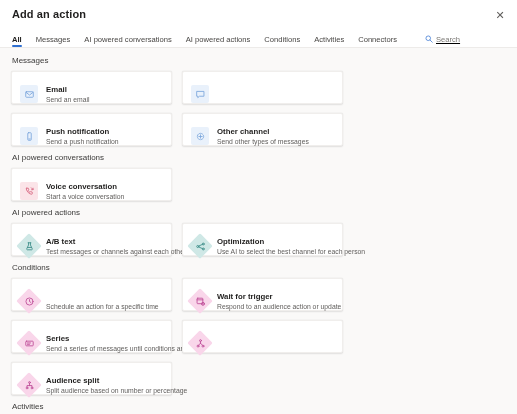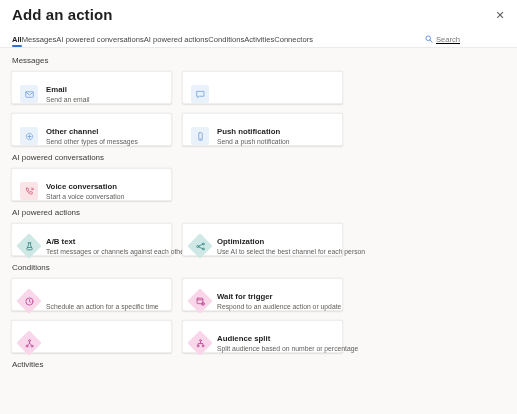--- a/index.html
+++ b/index.html
@@ -17,41 +17,41 @@
   }
 
   
   .header {
     height: 28px; flex: 0 0 28px;
     display: flex; align-items: center;
     padding: 0 12px;
     background: #ffffff;
   }
   .dialog-title {
-    font-size: 15px; font-weight: bold; color: #201f1e;
+    font-size: 11px; font-weight: bold; color: #201f1e;
     letter-spacing: .1px;
   }
   .close-btn {
     position: absolute; top: 6px; right: 8px;
     width: 18px; height: 18px;
     display: flex; align-items: center; justify-content: center;
     cursor: pointer; color: #605e5c; font-size: 11px; line-height: 1;
     background: transparent; border: none;
   }
 
   
   .tabbar {
     height: 20px; flex: 0 0 20px;
     display: flex; align-items: flex-end;
     padding: 0 12px;
     border-bottom: 1px solid #edebe9;
     background: #ffffff;
     position: relative;
   }
-  .tabs { display: flex; align-items: flex-end; }
+  .tabs { display: flex; align-items: flex-end; gap: 14px; }
   .tab {
     font-size: 7.6px; color: #484644;
     padding-bottom: 3px;
     cursor: pointer; white-space: nowrap;
     position: relative; line-height: 1;
   }
   .tab.active { color: #201f1e; font-weight: bold; }
   .tab.active::after {
     content: ""; position: absolute;
     left: 0; right: 0; bottom: 0px; height: 1.6px;
@@ -181,43 +181,43 @@
                   <path d="M3 3.5h10v7H6.5L4 12.6V10.5H3z" stroke="#7fa9dd" fill="none" stroke-width="1.3" stroke-linecap="round" stroke-linejoin="round"></path>
                 </svg>
               </span>
             </div>
           </div>
           <div class="card">
             <div class="card-icon">
               <span class="shape sq" style="background:#e9f1fb"></span>
               <span class="glyph">
                 <svg width="11" height="11" viewBox="0 0 16 16">
+                  <rect x="5.5" y="2.5" width="5" height="11" rx="1" stroke="#7fa9dd" fill="none" stroke-width="1.3" stroke-linecap="round" stroke-linejoin="round"></rect>
+                  <line x1="7" y1="11.6" x2="9" y2="11.6" stroke="#7fa9dd" fill="none" stroke-width="1.3" stroke-linecap="round" stroke-linejoin="round"></line>
+                </svg>
+              </span>
+            </div>
+            <div class="card-text">
+              <div class="card-title">Push notification</div>
+              <div class="card-desc">Send a push notification</div>
+            </div>
+          </div>
+          <div class="card">
+            <div class="card-icon">
+              <span class="shape sq" style="background:#e9f1fb"></span>
+              <span class="glyph">
+                <svg width="11" height="11" viewBox="0 0 16 16">
                   <circle cx="8" cy="8" r="4.6" stroke="#7fa9dd" fill="none" stroke-width="1.3" stroke-linecap="round" stroke-linejoin="round" stroke-dasharray="2.2 1.6"></circle>
                   <path d="M8 5.6v4.8M5.6 8h4.8" stroke="#7fa9dd" fill="none" stroke-width="1.3" stroke-linecap="round" stroke-linejoin="round"></path>
                 </svg>
               </span>
             </div>
             <div class="card-text">
               <div class="card-title">Other channel</div>
               <div class="card-desc">Send other types of messages</div>
-            </div>
-          </div>
-          <div class="card">
-            <div class="card-icon">
-              <span class="shape sq" style="background:#e9f1fb"></span>
-              <span class="glyph">
-                <svg width="11" height="11" viewBox="0 0 16 16">
-                  <rect x="5.5" y="2.5" width="5" height="11" rx="1" stroke="#7fa9dd" fill="none" stroke-width="1.3" stroke-linecap="round" stroke-linejoin="round"></rect>
-                  <line x1="7" y1="11.6" x2="9" y2="11.6" stroke="#7fa9dd" fill="none" stroke-width="1.3" stroke-linecap="round" stroke-linejoin="round"></line>
-                </svg>
-              </span>
-            </div>
-            <div class="card-text">
-              <div class="card-title">Push notification</div>
-              <div class="card-desc">Send a push notification</div>
             </div>
           </div>
         </div>
       </div>
       <div class="group">
         <div class="group-title">AI powered conversations</div>
         <div class="cards">
           <div class="card">
             <div class="card-icon">
               <span class="shape sq" style="background:#fbe4e8"></span>
@@ -305,20 +305,35 @@
             <div class="card-text">
               <div class="card-title">Wait for trigger</div>
               <div class="card-desc">Respond to an audience action or update</div>
             </div>
           </div>
           <div class="card">
             <div class="card-icon">
               <span class="shape dia" style="background:#f9d6ea"></span>
               <span class="glyph">
                 <svg width="11" height="11" viewBox="0 0 16 16">
+                  <rect x="2.6" y="4.6" width="10.8" height="6.8" rx="1" stroke="#c0509a" fill="none" stroke-width="1.3" stroke-linecap="round" stroke-linejoin="round"></rect>
+                  <path d="M5 7.2h4.4M5 9.2h3" stroke="#c0509a" fill="none" stroke-width="1.3" stroke-linecap="round" stroke-linejoin="round"></path>
+                </svg>
+              </span>
+            </div>
+            <div class="card-text">
+              <div class="card-title">Series</div>
+              <div class="card-desc">Send a series of messages until conditions are met</div>
+            </div>
+          </div>
+          <div class="card">
+            <div class="card-icon">
+              <span class="shape dia" style="background:#f9d6ea"></span>
+              <span class="glyph">
+                <svg width="11" height="11" viewBox="0 0 16 16">
                   <circle cx="8" cy="3.8" r="1.4" stroke="#c0509a" fill="none" stroke-width="1.3" stroke-linecap="round" stroke-linejoin="round"></circle>
                   <circle cx="4.4" cy="11.8" r="1.4" stroke="#c0509a" fill="none" stroke-width="1.3" stroke-linecap="round" stroke-linejoin="round"></circle>
                   <circle cx="11.6" cy="11.8" r="1.4" stroke="#c0509a" fill="none" stroke-width="1.3" stroke-linecap="round" stroke-linejoin="round"></circle>
                   <path d="M8 5.2v2.4M8 7.6 5 10.6M8 7.6l3 3" stroke="#c0509a" fill="none" stroke-width="1.3" stroke-linecap="round" stroke-linejoin="round"></path>
                 </svg>
               </span>
             </div>
           </div>
           <div class="card">
             <div class="card-icon">

